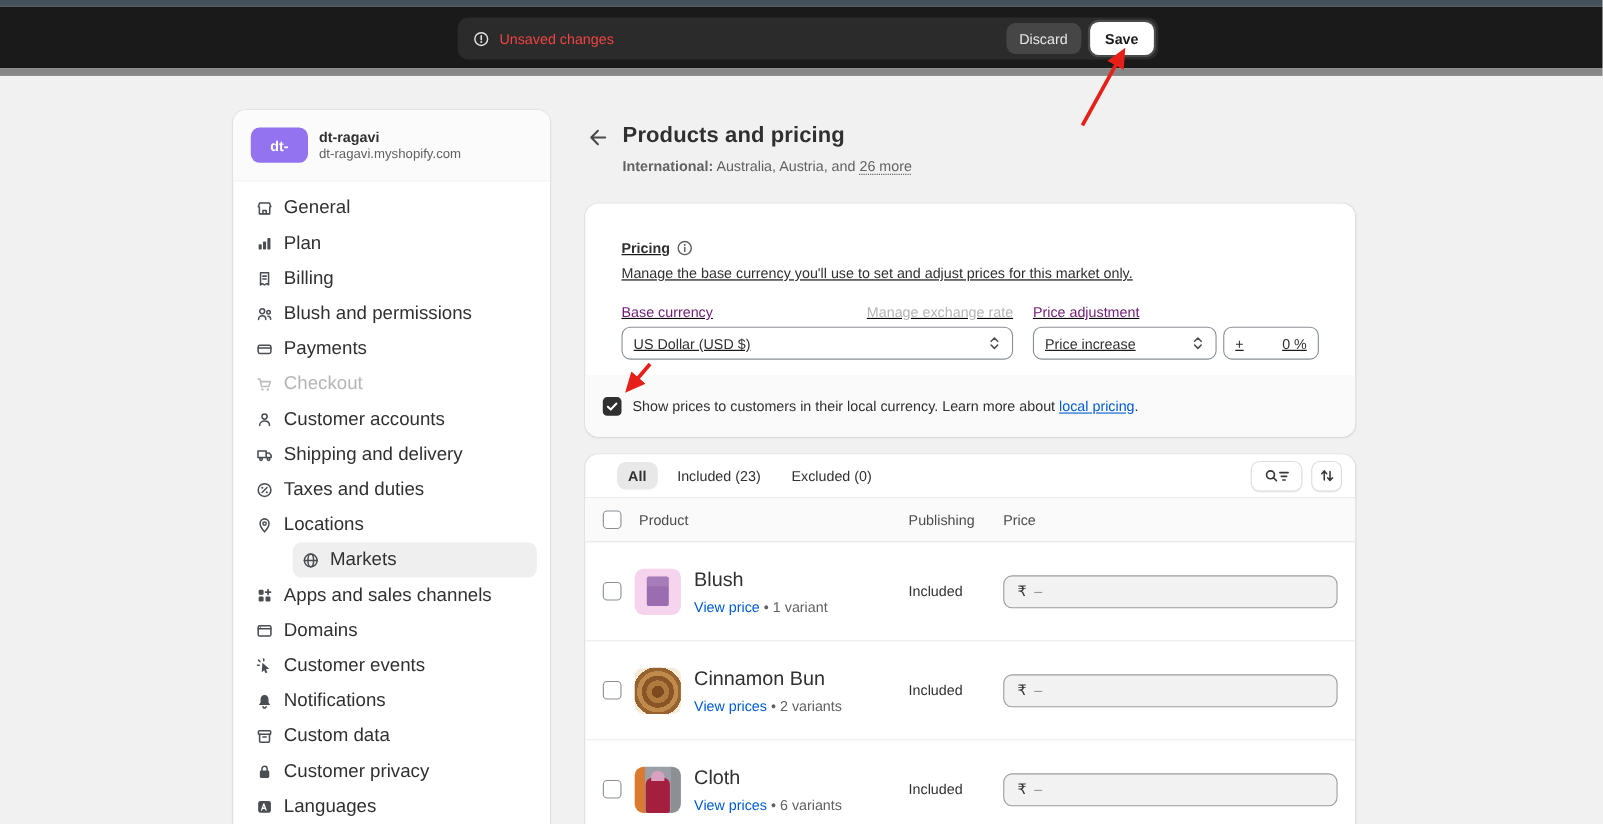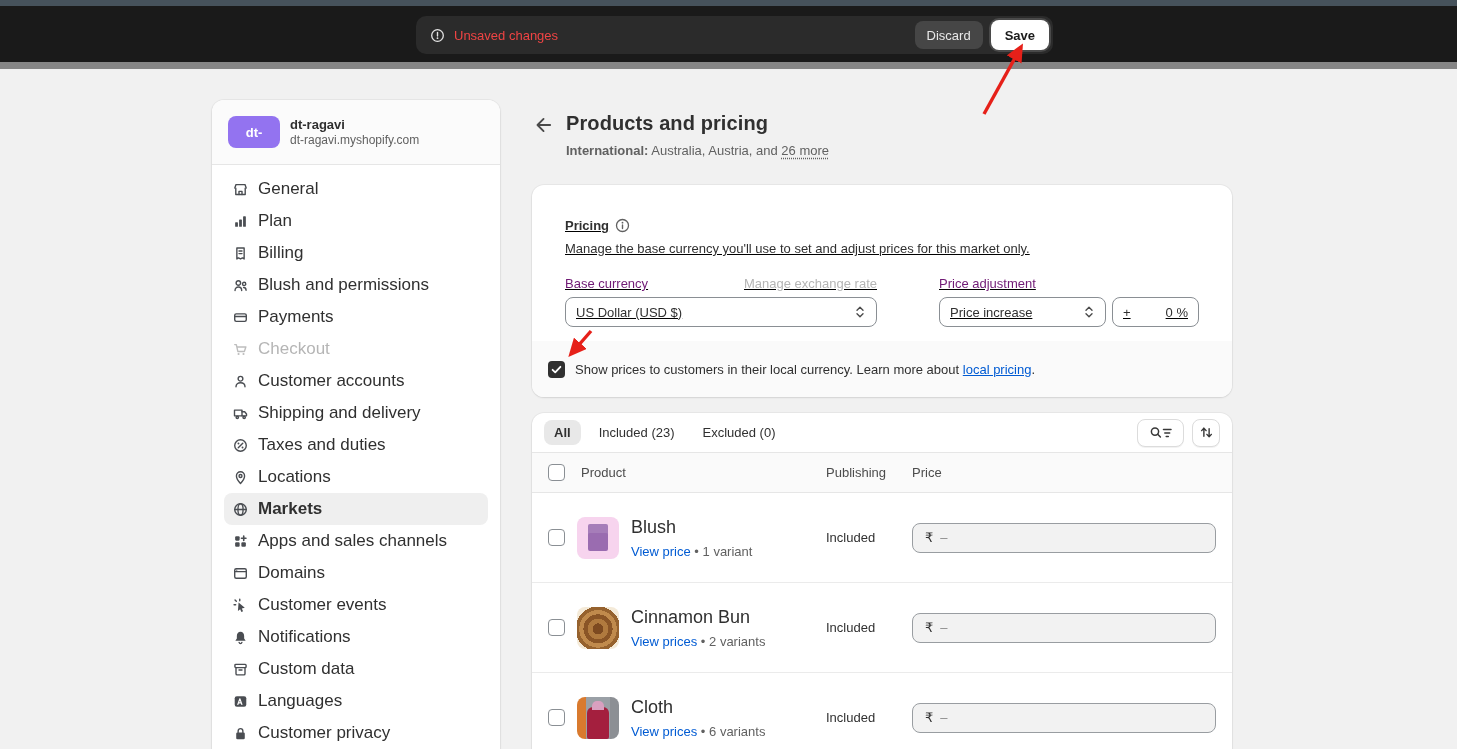--- a/index.html
+++ b/index.html
@@ -18,21 +18,21 @@
   .gray-strip { position:absolute; left:0; top:62px; width:100%; height:7px; background:#868686; }
 
   
   .sidebar { position:absolute; left:212px; top:100px; width:288px; height:660px; background:#ffffff; border-radius:12px 12px 0 0; box-shadow:0 1px 3px rgba(0,0,0,.08), 0 0 0 1px rgba(0,0,0,.04); }
   .store-head { display:flex; align-items:center; gap:10px; padding:16px; background:#fbfbfb; border-bottom:1px solid #e6e6e6; border-radius:12px 12px 0 0; cursor:pointer; }
   .avatar { width:52px; height:32px; border-radius:8px; background:#9373f0; color:#fff; font-size:13px; font-weight:700; display:flex; align-items:center; justify-content:center; flex:none; }
   .store-name { font-size:13px; font-weight:700; color:#303030; line-height:17px; }
   .store-domain { font-size:12px; color:#616161; line-height:15px; }
   .nav { padding:8px 12px; }
   .nav-item { display:flex; align-items:center; gap:10px; height:32px; padding:0 8px; border-radius:8px; font-size:17px; font-weight:500; color:#303030; cursor:pointer; }
-  .nav-item.active { background:#efefef; font-weight:700; }
+  .nav-item.active { background:#efefef; font-weight:400;margin-left:42px; }
   .nav-item.disabled { color:#b5b5b5; cursor:default; }
   .icn { width:16px; height:16px; color:#4a4d52; flex:none; display:flex; align-items:center; justify-content:center; }
   .nav-item.disabled .icn { color:#bdbdbd; }
   .icn svg { width:15px; height:15px; display:block; }
 
   
   .main { position:absolute; left:532px; top:100px; width:700px; }
   .page-head { position:relative; padding-left:34px; }
   .back { position:absolute; left:0; top:14px; width:22px; height:22px; color:#4a4a4a; cursor:pointer; }
   .page-title { font-size:20px; font-weight:700; color:#303030; padding-top:12px; letter-spacing:.1px; }
@@ -42,21 +42,21 @@
 
   .card { background:#fff; border-radius:12px; box-shadow:0 1px 2px rgba(0,0,0,.09), 0 0 0 1px rgba(0,0,0,.04); }
   .pricing-card { position:absolute; top:85px; left:0; width:700px; height:212px; }
   .pc-body { padding:33px;text-decoration:underline; }
   .pc-title-row { display:flex; align-items:center; gap:6px; }
   .pc-title { font-size:13px; font-weight:650; color:#303030; }
   .info { width:15px; height:15px; color:#616161; cursor:pointer; }
   .pc-desc { margin-top:8px; font-size:13px; color:#303030; }
   .form-row { display:flex; margin-top:20px; }
   .fcol-currency { width:390px; margin-right:18px; }
-  .fcol-adj { width:260px;margin-left:44px; }
+  .fcol-adj { width:260px; }
   .flabel-row { display:flex; justify-content:space-between; font-size:13px; margin-bottom:6px; }
   .flabel { color:#701a75; }
   .flabel-dim { color:#b5b5b5; }
   .select { height:30px; border:1px solid #8a8f94; border-radius:8px; background:#fff; display:flex; align-items:center; padding:0 10px; font-size:13px; color:#303030; cursor:pointer; }
   .select .sel-val { flex:1; }
   .updown { width:12px; height:14px; color:#4a4a4a; }
   .adj-controls { display:flex; gap:6px; }
   .sel-adjust { width:167px; }
   .pct-box { width:87px; height:30px; border:1px solid #8a8f94; border-radius:8px; display:flex; align-items:center; padding:0 10px; font-size:13px; color:#303030; background:#fff; }
   .pct-box .sign { flex:1; }
@@ -64,21 +64,21 @@
   .cbx-checked { width:17px; height:17px; background:#303030; border-radius:4px; color:#fff; display:flex; align-items:center; justify-content:center; cursor:pointer; flex:none; }
   .cbx-checked svg { width:11px; height:11px; }
   .local-text { font-size:13px; color:#303030; }
   .link { color:#005bd3; cursor:pointer; }
   .link.u { text-decoration:underline; }
 
   
   .products-card { position:absolute; top:313px; left:0; width:700px; height:450px; border-radius:12px 12px 0 0; }
   .tabs-row { display:flex; align-items:center; height:40px; padding:0 12px; border-bottom:1px solid #e6e6e6; }
   .tab { font-size:13px; color:#303030; padding:5px 10px; border-radius:8px; cursor:pointer; margin-right:8px; font-weight:500; }
-  .tab.active { background:#e8e8e8; font-weight:600; }
+  .tab.active { background:#e8e8e8; font-weight:600;margin-left:17px; }
   .tabs-spacer { flex:1; }
   .tool-btn { height:28px; border:1px solid #dcdcdc; background:#fff; border-radius:8px; display:flex; align-items:center; justify-content:center; gap:4px; cursor:pointer; color:#383838; box-shadow:0 1px 0 rgba(0,0,0,.05); }
   .tool-search { width:47px; margin-right:8px; }
   .tool-sort { width:28px; }
   .thead { display:flex; align-items:center; height:40px; padding:0 16px; background:#fafafa; border-bottom:1px solid #e6e6e6; font-size:13px; color:#4c4c4c; }
   .cbx { width:17px; height:17px; border:1px solid #8a8f94; border-radius:4px; background:#fff; cursor:pointer; flex:none; }
   .col-product { margin-left:16px; flex:1; }
   .col-publishing { width:86px; }
   .col-price { width:304px; }
   .trow { display:flex; align-items:center; height:90px; padding:0 16px; border-bottom:1px solid #ebebeb; }
@@ -287,34 +287,34 @@
               <rect x="1.8" y="2.2" width="10.4" height="3" rx=".8" stroke="currentColor" stroke-width="1.3" stroke-linecap="round" stroke-linejoin="round" fill="none"></rect>
               <path d="M2.8 5.2V10.9C2.8 11.5 3.2 12 3.8 12H10.2C10.8 12 11.2 11.5 11.2 10.9V5.2" stroke="currentColor" stroke-width="1.3" stroke-linecap="round" stroke-linejoin="round" fill="none"></path>
               <path d="M5.6 7.4H8.4" stroke="currentColor" stroke-width="1.3" stroke-linecap="round" stroke-linejoin="round" fill="none"></path>
             </svg>
           </span>
           <span>Custom data</span>
         </div>
       <div class="nav-item">
           <span class="icn">
             <svg viewBox="0 0 14 14">
+              <rect x="3" y="6" width="8" height="6.4" rx="1.2" fill="currentColor"></rect>
+              <path d="M4.8 6V4.6C4.8 3.4 5.8 2.4 7 2.4C8.2 2.4 9.2 3.4 9.2 4.6V6" stroke="currentColor" stroke-width="1.3" stroke-linecap="round" stroke-linejoin="round" fill="none"></path>
+            </svg>
+          </span>
+          <span>Customer privacy</span>
+        </div>
+      <div class="nav-item">
+          <span class="icn">
+            <svg viewBox="0 0 14 14">
               <rect x="1.6" y="2" width="10.8" height="10" rx="2" fill="currentColor"></rect>
               <path d="M4.5 9.8L6.4 4.5L8.3 9.8M5.1 8.2H7.7" stroke="#fff" stroke-width="1.1" stroke-linecap="round" stroke-linejoin="round" fill="none"></path>
             </svg>
           </span>
           <span>Languages</span>
-        </div>
-      <div class="nav-item">
-          <span class="icn">
-            <svg viewBox="0 0 14 14">
-              <rect x="3" y="6" width="8" height="6.4" rx="1.2" fill="currentColor"></rect>
-              <path d="M4.8 6V4.6C4.8 3.4 5.8 2.4 7 2.4C8.2 2.4 9.2 3.4 9.2 4.6V6" stroke="currentColor" stroke-width="1.3" stroke-linecap="round" stroke-linejoin="round" fill="none"></path>
-            </svg>
-          </span>
-          <span>Customer privacy</span>
         </div>
     </div>
   </div>
 
   <div class="main">
 
     <div class="page-head">
       <span class="back">
         <svg viewBox="0 0 20 20" fill="none">
             <path d="M10.5 4.5 L5 10 L10.5 15.5 M5 10 H16.5" stroke="currentColor" stroke-width="1.7" stroke-linecap="round" stroke-linejoin="round"></path>

